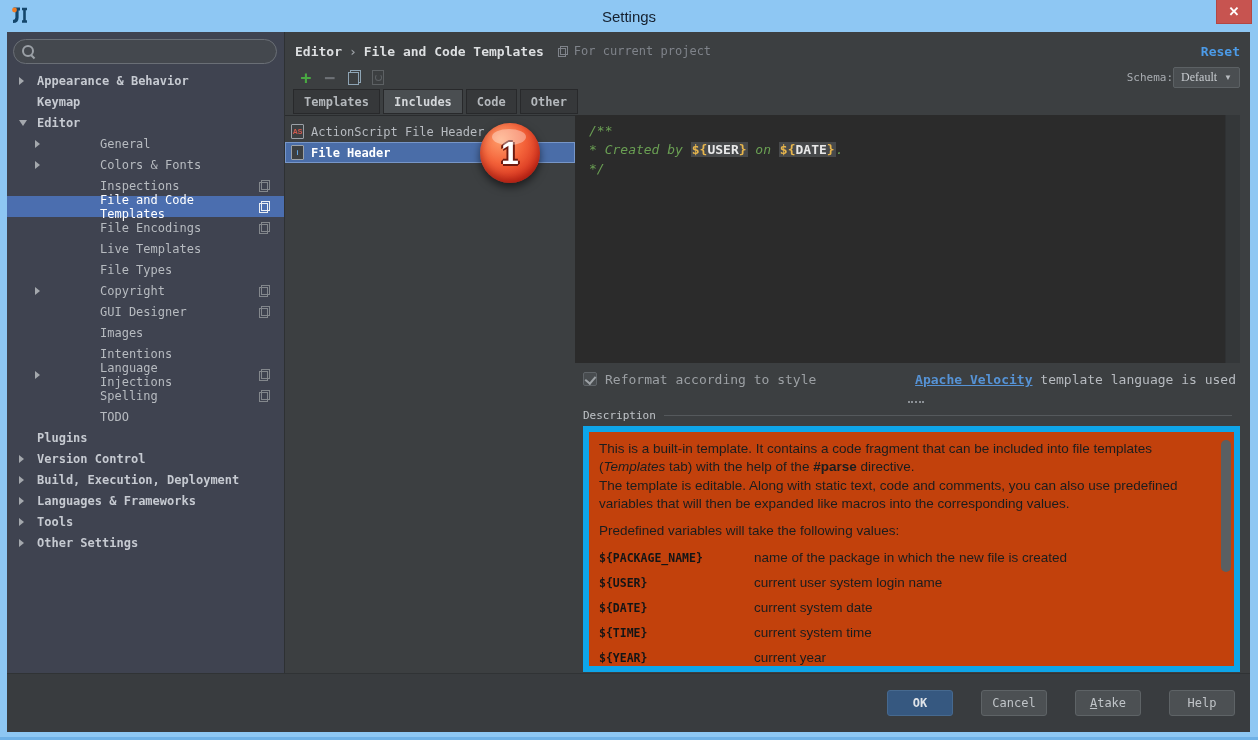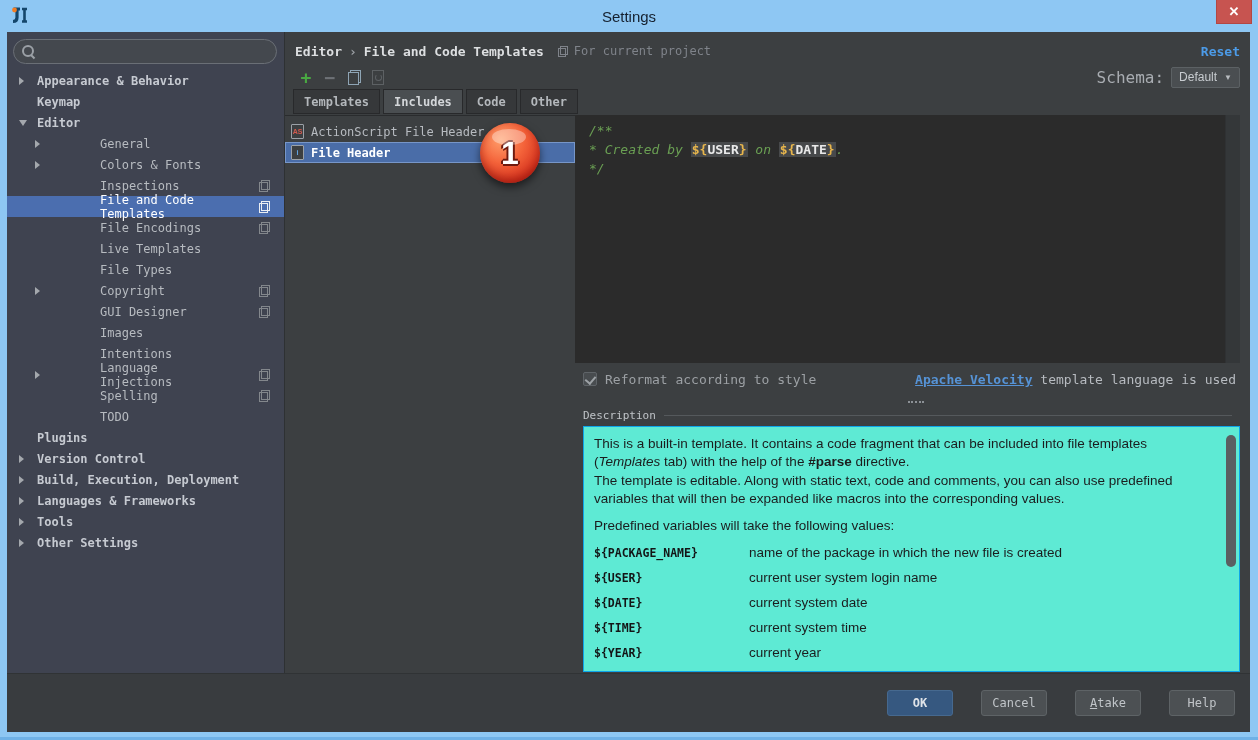--- a/index.html
+++ b/index.html
@@ -50,22 +50,22 @@
   .tbtn { width:22px; height:22px; display:flex; align-items:center; justify-content:center; cursor:pointer; margin-right:2px; }
   .plus { color:#49A942; font-size:18px; font-weight:bold; }
   .minus { color:#6E7276; font-size:18px; font-weight:bold; }
   .ic-copy { width:13px; height:15px; position:relative; color:#8FA5B5; }
   .ic-copy::before { content:""; position:absolute; right:0; top:0; width:9px; height:11px; border:1px solid currentColor; }
   .ic-copy::after { content:""; position:absolute; left:0; bottom:0; width:9px; height:11px; border:1px solid currentColor; background:#3C3F41; }
   .ic-paste { width:12px; height:14px; position:relative; color:#5D6164; }
   .ic-paste::before { content:""; position:absolute; left:0; top:0; width:10px; height:13px; border:1px solid currentColor; }
   .ic-paste::after { content:""; position:absolute; left:3px; top:4px; width:5px; height:5px; border:1px solid currentColor; border-radius:50%; border-top-color:transparent; }
   .schema-group { margin-left:auto; display:flex; align-items:center; }
-  .schema-label { font-size:16px; color:#A9ADB2; margin-right:7px; }
-  .schema-btn { height:21px; background:#4A4E51; border:1px solid #5C6164; border-radius:2px; color:#C8CCD0; font-size:12px; font-family:Liberation Sans, sans-serif; display:flex; align-items:center; padding:0 7px; cursor:pointer; }
+  .schema-label { font-size:11px; color:#A9ADB2; }
+  .schema-btn { height:21px; background:#4A4E51; border:1px solid #5C6164; border-radius:2px; color:#C8CCD0; font-size:12px; font-family:Liberation Serif, serif; display:flex; align-items:center; padding:0 7px; cursor:pointer; }
   .schema-caret { font-size:8px; color:#B8BCC0; margin-left:7px; }
 
   .tabs { position:absolute; top:57px; left:8px; display:flex; gap:3px; }
   .tab { height:25px; padding:0 10px; display:flex; align-items:center; font-size:12px; font-weight:bold; color:#B4B8BC; background:#36383A; border:1px solid #28292B; cursor:pointer; }
   .tab.sel { background:#4A4E51; color:#D4D7DA; }
 
   .listpanel { position:absolute; top:83px; left:0; width:290px; bottom:0; border-top:1px solid #2A2C2E; background:#3C3F41; padding-top:5px; }
   .lrow { height:21px; display:flex; align-items:center; font-size:12px; color:#B7BBC0; cursor:pointer; padding-left:6px; }
   .lrow.sel { background:#4A6DA8; color:#FFFFFF; font-weight:bold; box-shadow:inset 0 0 0 1px #7796C8; }
   .fileic { width:13px; height:15px; border:1px solid #9BA1A7; border-radius:1px; font-size:7px; font-weight:bold; display:flex; align-items:center; justify-content:center; margin-right:7px; flex:0 0 13px; background:#3C3F41; font-family:"Liberation Sans",sans-serif; }
@@ -85,21 +85,21 @@
   .cbx::after { content:""; position:absolute; left:3px; top:1px; width:5px; height:8px; border-right:2px solid #9DA2A6; border-bottom:2px solid #9DA2A6; transform:rotate(40deg); }
   .cbxlabel { font-size:13px; color:#9CA0A4; }
   .velright { margin-left:auto; font-size:13px; color:#B7BBC0; }
   .vlink { color:#5693D6; font-weight:bold; text-decoration:underline; cursor:pointer; }
   .splitdots { position:absolute; top:286px; left:50%; width:16px; border-top:2px dotted #8C9196; cursor:row-resize; }
 
   .desclabelrow { position:absolute; top:292px; left:8px; right:8px; height:16px; display:flex; align-items:center; }
   .desclabel { font-size:11px; color:#BFC3C7; margin-right:8px; }
   .descline { flex:1; border-top:1px solid #55595C; }
 
-  .descpanel { position:absolute; top:311px; left:8px; right:0; bottom:1px; background:#5eead4; border:1px solid #0ea5e9; font-family:"Liberation Sans",sans-serif; font-size:13.5px; color:#1B1D1E; padding:8px 26px 24px 10px; overflow:hidden; }
+  .descpanel { position:absolute; top:311px; left:8px; right:0; bottom:1px; background:#c2410c; border:6px solid #0ea5e9; font-family:"Liberation Sans",sans-serif; font-size:13.5px; color:#1B1D1E; padding:8px 26px 24px 10px; overflow:hidden; }
   .descpanel p { margin:0 0 2px 0; line-height:1.3; }
   .descpanel .spacer { height:8px; }
   .dvrow { display:flex; margin-top:10px; }
   .dvname { width:155px; flex:0 0 155px; font-family:"DejaVu Sans Mono","Liberation Mono",monospace; font-size:11.5px; font-weight:bold; color:#131516; padding-top:1px; }
   .dvdesc { flex:1; }
   .descscroll { position:absolute; top:5px; right:3px; bottom:5px; width:12px; }
   .descthumb { position:absolute; top:3px; right:0; width:10px; height:132px; background:#5A5F62; border-radius:5px; cursor:grab; }
 
   
   .footer { position:absolute; left:7px; right:8px; bottom:8px; height:59px; background:#393C3F; border-top:1px solid #303335; display:flex; align-items:center; justify-content:flex-end; padding-right:15px; gap:28px; }

